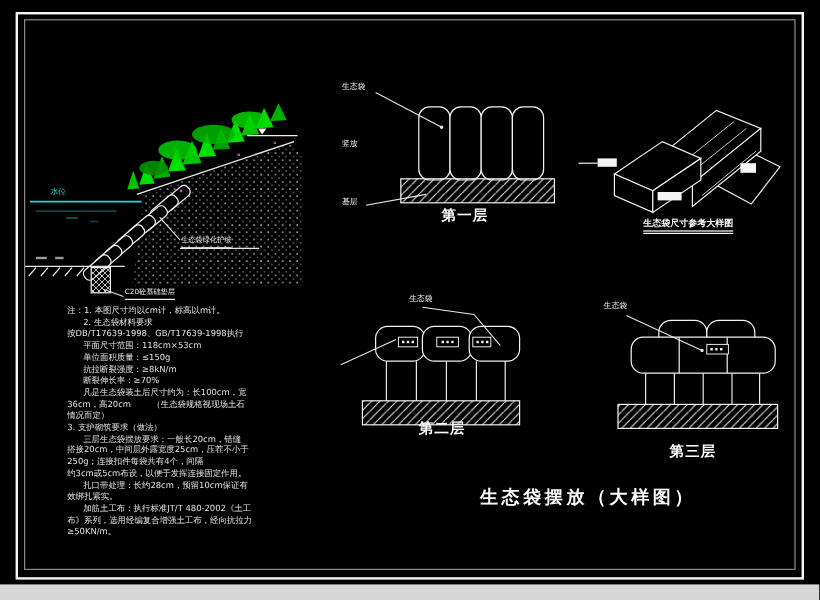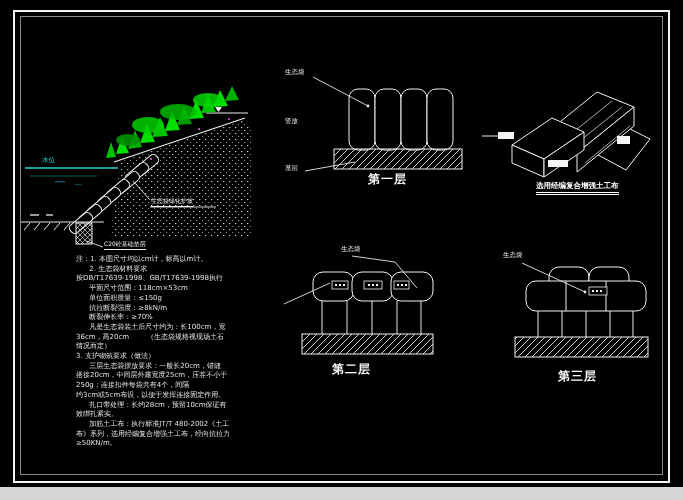--- a/index.html
+++ b/index.html
@@ -13,21 +13,21 @@
   svg{position:absolute;left:0;top:0;}
   .lbl{position:absolute;color:#f2f2f2;font-size:6.5px;line-height:1.1;white-space:nowrap;}
   .lbl.cyan{color:#27d7d7;}
   .lbl.under{border-bottom:1px solid #f2f2f2;padding-bottom:1px;}
   .layer-title{position:absolute;color:#fdfdfd;font-size:12px;font-weight:600;
                letter-spacing:1px;white-space:nowrap;}
   .iso-title{position:absolute;color:#fdfdfd;font-size:7.5px;font-weight:600;
              border-bottom:3px double #fdfdfd;padding-bottom:1px;white-space:nowrap;}
   .main-title{position:absolute;color:#fdfdfd;font-size:15px;font-weight:600;
               letter-spacing:3px;white-space:nowrap;}
-  .notes{position:absolute;left:76px;top:255px;width:212px;color:#e2e2e2;
+  .notes{position:absolute;left:56px;top:255px;width:212px;color:#e2e2e2;
          font-size:7px;line-height:9.7px;white-space:pre;}
 </style>
 </head>
 <body>
 
 <div id="canvas">
 
   <svg width="683" height="500" viewBox="0 0 683 500">
     <defs>
       <pattern id="hatch" width="7" height="7" patternUnits="userSpaceOnUse">
@@ -225,24 +225,25 @@
 
   <div class="lbl cyan" style="left:42px;top:157px;">水位</div>
   <div class="lbl under" style="left:151px;top:198px;font-size:6px;">生态袋绿化护坡</div>
   <div class="lbl under" style="left:104px;top:241px;font-size:6px;">C20砼基础垫层</div>
 
   <div class="lbl" style="left:285px;top:69px;">生态袋</div>
   <div class="lbl" style="left:285px;top:117px;font-family:Liberation Serif, serif;">竖放</div>
   <div class="lbl" style="left:285px;top:165px;font-family:Liberation Mono, monospace;">基层</div>
   <div class="layer-title" style="left:368px;top:171px;width:56px;text-align:left;">第一层</div>
 
-  <div class="iso-title" style="left:536px;top:181px;">选用经编复合增强土工布</div>
+  <div class="iso-title" style="left:536px;top:181px;">生态袋尺寸参考大样图</div>
 
   <div class="lbl" style="left:341px;top:246px;">生态袋</div>
-  <div class="layer-title" style="left:332px;top:361px;width:56px;text-align:left;">第二层</div>
+  <div class="layer-title" style="left:332px;top:349px;width:56px;text-align:right;">第二层</div>
 
   <div class="lbl" style="left:503px;top:252px;">生态袋</div>
   <div class="layer-title" style="left:541px;top:368px;width:56px;text-align:right;">第三层</div>
 
+  <div class="main-title" style="left:400px;top:405px;">生态袋摆放（大样图）</div>
 
   <div class="notes"><div class="note-line">注：1. 本图尺寸均以cm计，标高以m计。</div><div class="note-line">      2. 生态袋材料要求</div><div class="note-line">按DB/T17639-1998、GB/T17639-1998执行</div><div class="note-line">      平面尺寸范围：118cm×53cm</div><div class="note-line">      单位面积质量：≤150g</div><div class="note-line">      抗拉断裂强度：≥8kN/m</div><div class="note-line">      断裂伸长率：≥70%</div><div class="note-line">      凡是生态袋装土后尺寸约为：长100cm，宽</div><div class="note-line">36cm，高20cm        （生态袋规格视现场土石</div><div class="note-line">情况而定）</div><div class="note-line">3. 支护砌筑要求（做法）</div><div class="note-line">      三层生态袋摆放要求：一般长20cm，错缝</div><div class="note-line">搭接20cm，中间层外露宽度25cm，压茬不小于</div><div class="note-line">250g；连接扣件每袋共有4个，间隔</div><div class="note-line">约3cm或5cm布设，以便于发挥连接固定作用。</div><div class="note-line">      扎口带处理：长约28cm，预留10cm保证有</div><div class="note-line">效绑扎紧实。</div><div class="note-line">      加筋土工布：执行标准JT/T 480-2002《土工</div><div class="note-line">布》系列，选用经编复合增强土工布，经向抗拉力</div><div class="note-line">≥50KN/m。</div></div>
 
 </div>
 
 </body></html>

